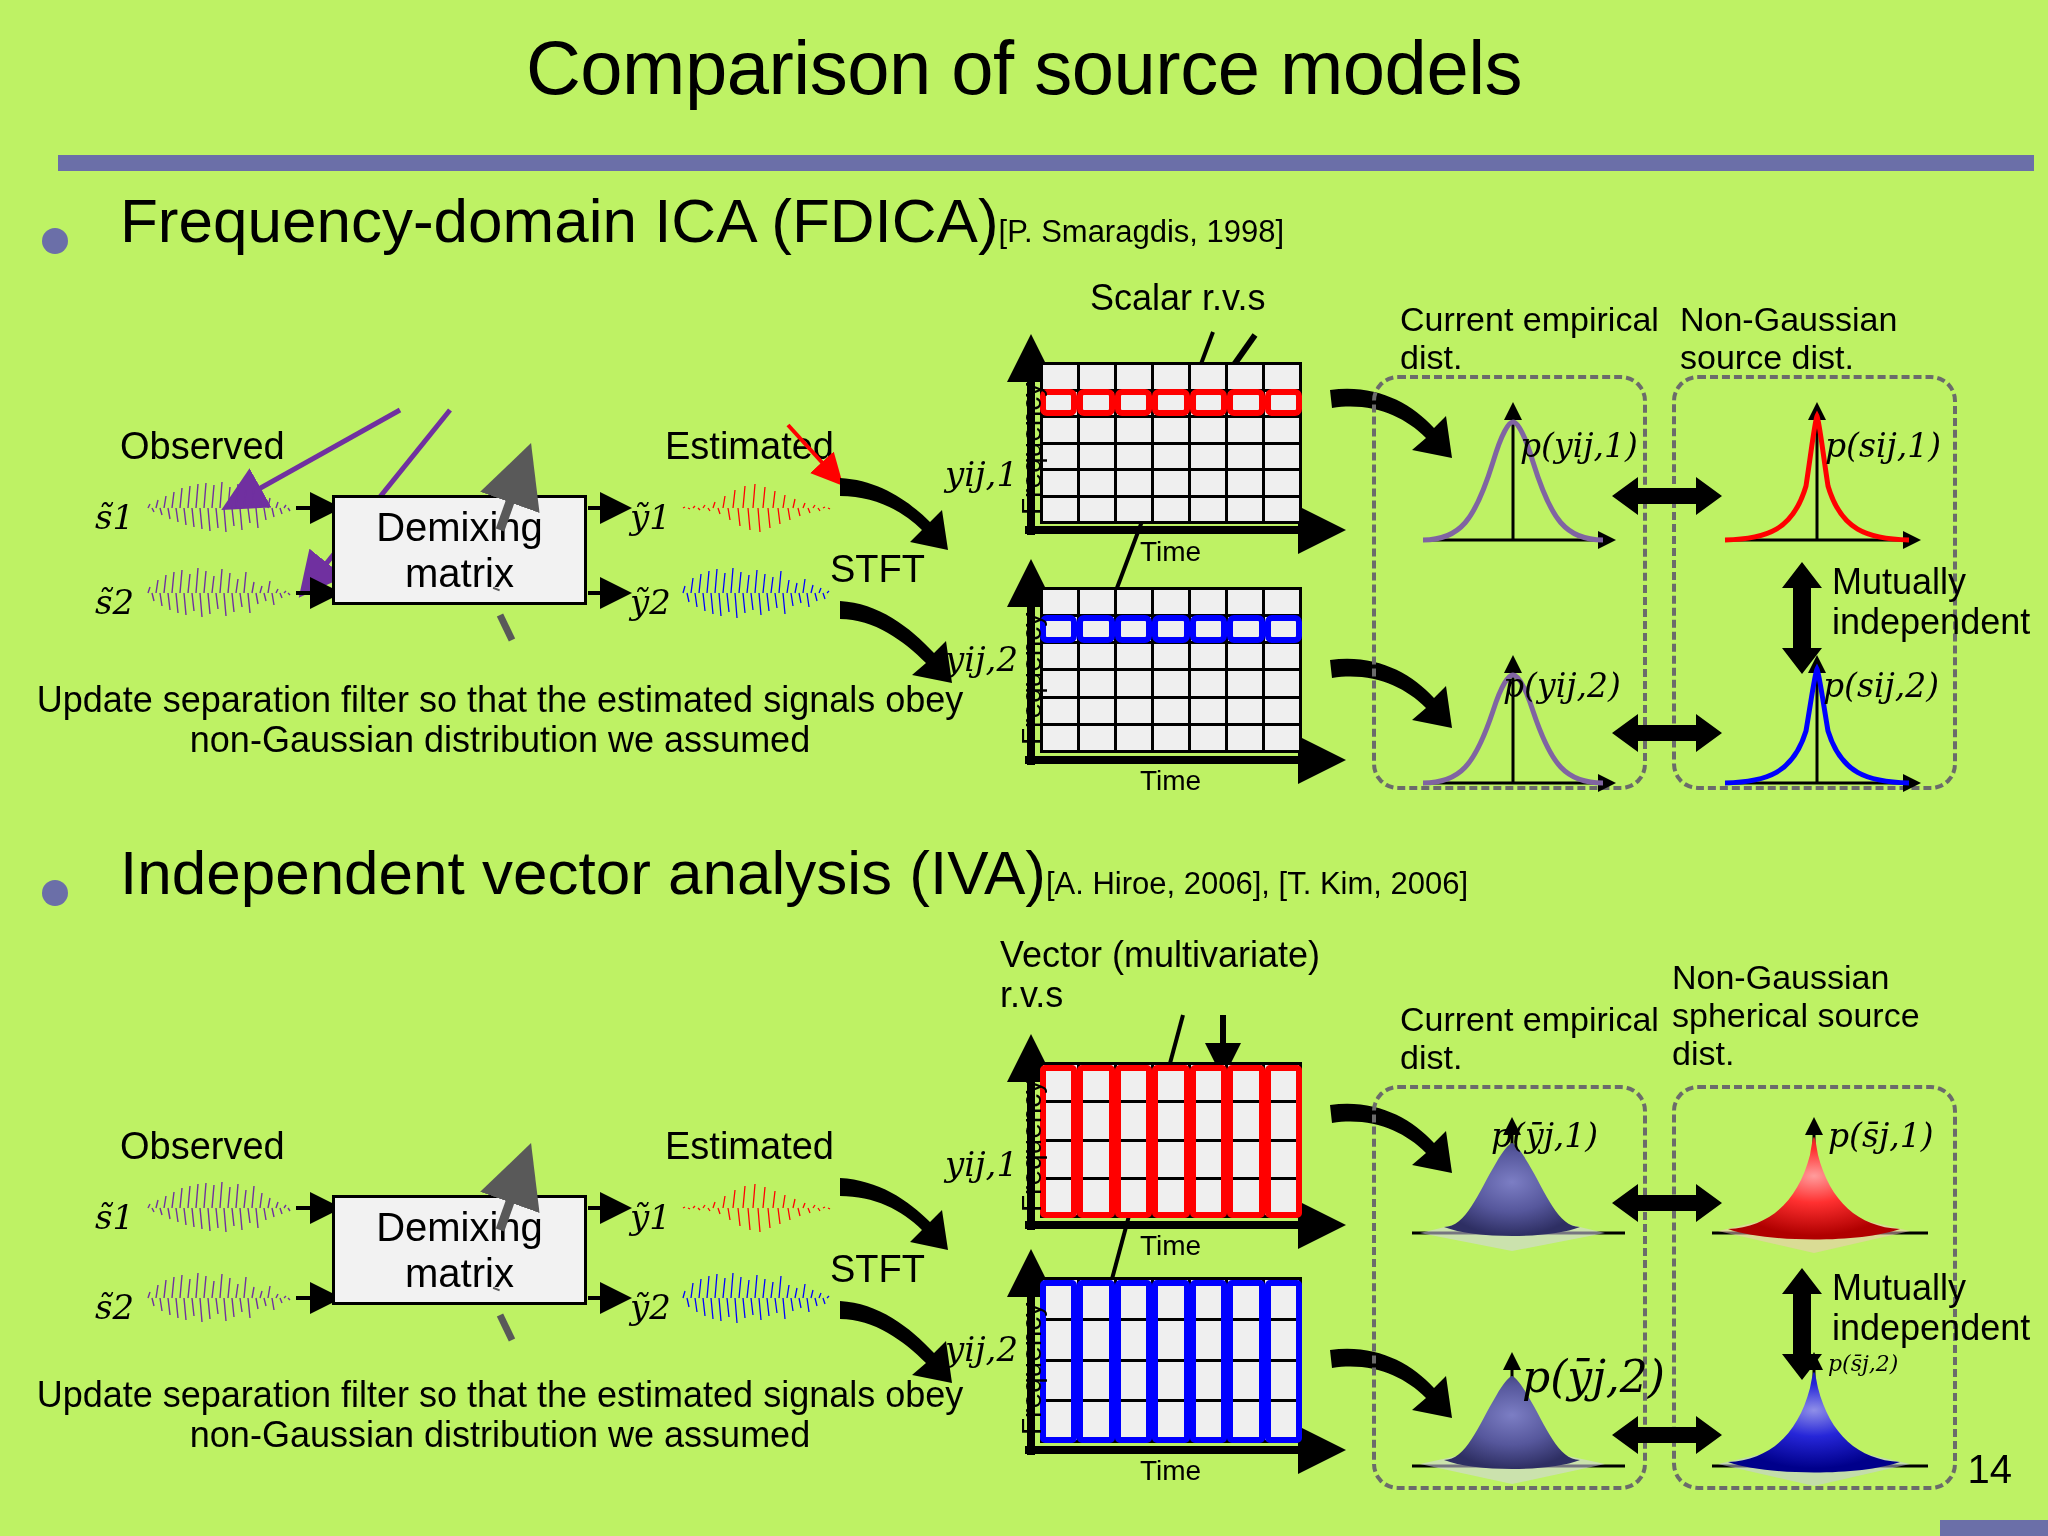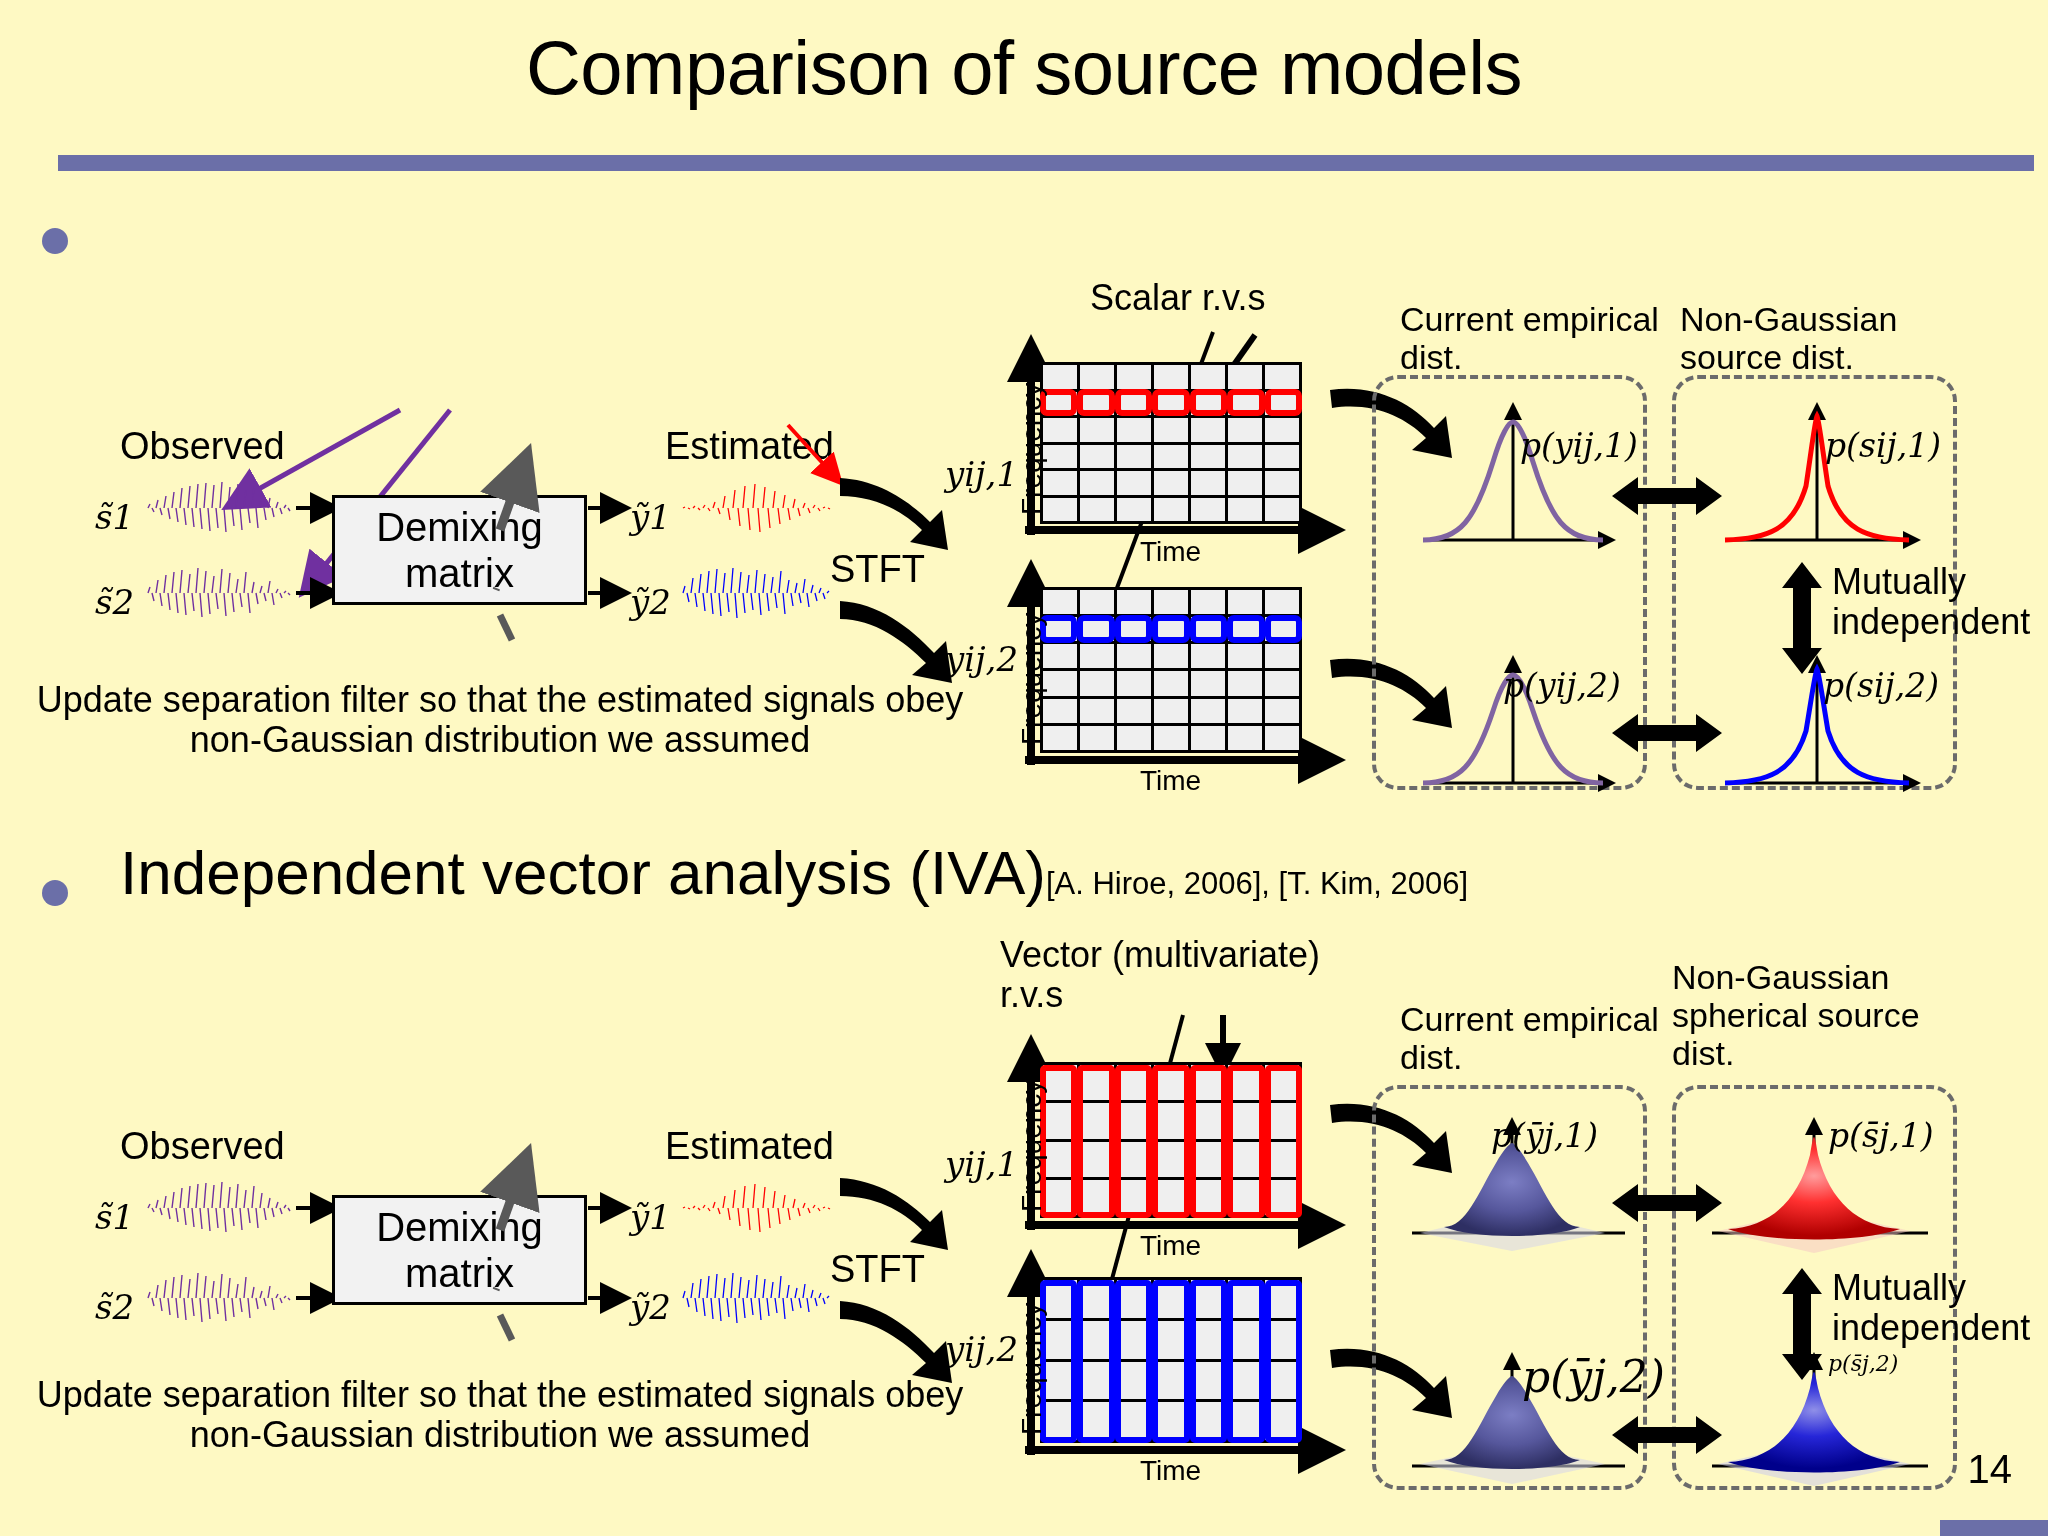--- a/index.html
+++ b/index.html
@@ -2,21 +2,21 @@
 <html><head>
 <meta charset="utf-8">
 <style>
   * { box-sizing: border-box; margin: 0; padding: 0; }
   html, body {
     width: 2048px; height: 1536px;
     background: #ffffff;
     font-family: "Liberation Sans", sans-serif;
     overflow: hidden;
   }
-  .slide { position: relative; width: 2048px; height: 1536px; background: #fef9c3; }
+  .slide { position: relative; width: 2048px; height: 1536px; background: #bef264; }
 
   
   .title {
     position: absolute; top: 24px; left: 0; width: 2048px;
     text-align: center;
     font-size: 76px; font-weight: 400; color: #000;
     letter-spacing: -0.5px;
     white-space: nowrap;
   }
   .title-rule {
@@ -86,20 +86,23 @@
 </style>
 </head>
 <body>
 
 <div class="slide">
 
   <div class="title">Comparison of source models</div>
   <div class="title-rule"></div>
 
   <div class="bullet-dot" style="left:42px; top:228px;"></div>
+  <div class="section-head" style="left:120px; top:190px;">
+    <span>Frequency-domain ICA (FDICA)</span><span class="cite">[P. Smaragdis, 1998]</span>
+  </div>
 
 
   <svg style="position:absolute; left:200px; top:400px; width:340px; height:200px;">
     <defs>
       <marker id="ph" markerWidth="9" markerHeight="9" refX="7" refY="4.5" orient="auto">
         <path d="M0,0 L9,4.5 L0,9 z" fill="#7030A0"></path>
       </marker>
     </defs>
     <line x1="200" y1="10" x2="30" y2="105" stroke="#7030A0" stroke-width="5" marker-end="url(#ph)"></line>
     <line x1="250" y1="10" x2="105" y2="190" stroke="#7030A0" stroke-width="5" marker-end="url(#ph)"></line>

